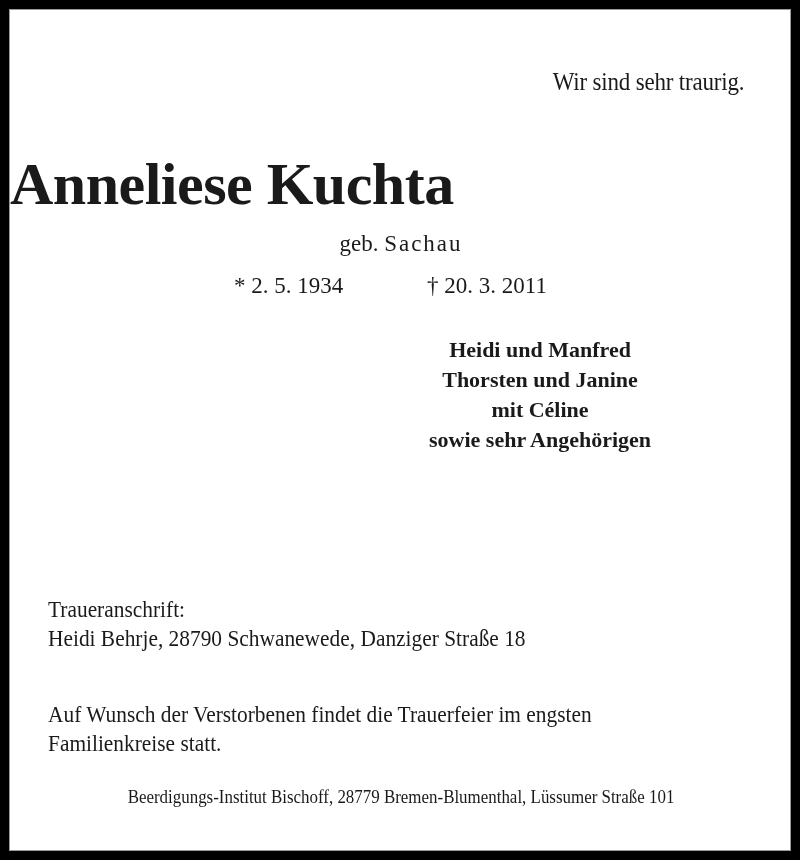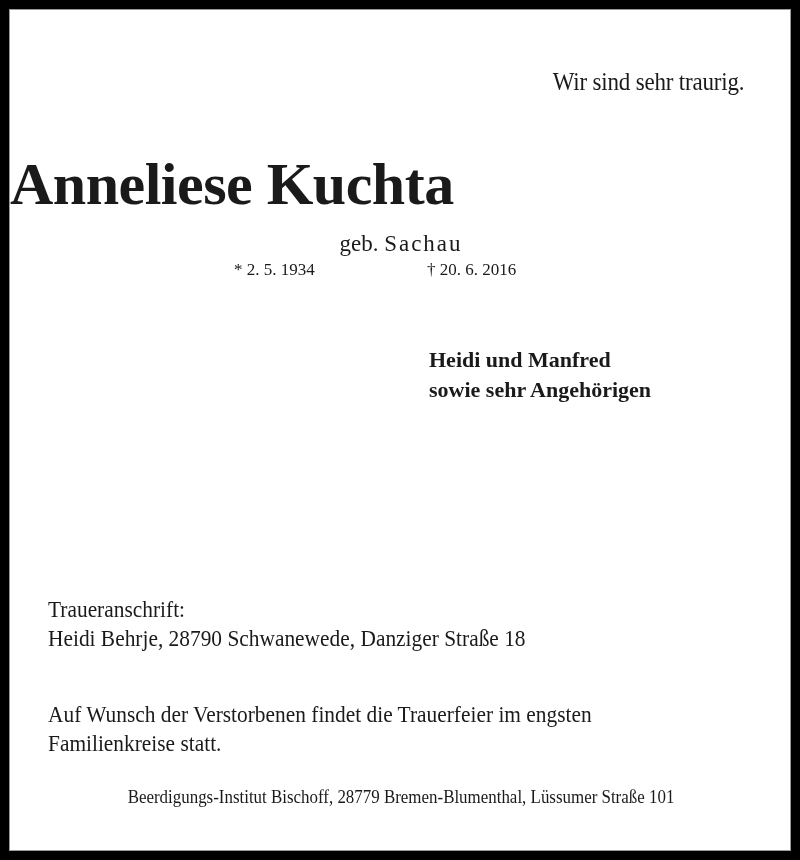--- a/index.html
+++ b/index.html
@@ -12,47 +12,49 @@
   .card {
     position: absolute; left: 9px; top: 9px; width: 782px; height: 842px;
     background: #fff; box-sizing: border-box;
     border: 1px solid #9a9a9a;
   }
   .abs { position: absolute; white-space: nowrap; }
   .motto { right: 46px; top: 58px; font-size: 25px; letter-spacing: -0.2px; transform: scaleX(0.92); transform-origin: right center; }
   .name { left: 0; width: 782px; text-align: left; top: 140px; font-size: 60px; font-weight: bold; letter-spacing: -0.5px; }
   .birthname { left: 0; width: 782px; text-align: center; top: 221px; font-size: 23px; }
   .birthname .sp { letter-spacing: 2px; }
-  .dates { top: 250px; font-size: 17px; }
+  .dates { top: 263px; font-size: 23px; }
   .born { left: 224px; }
   .died { left: 417px; }
-  .family { left: 419px; top: 335px; font-size: 22px; font-weight: bold; line-height: 30px; }
+  .family { left: 419px; top: 325px; font-size: 22px; font-weight: bold; line-height: 30px; text-align: center; }
   .family div { white-space: nowrap; }
   .addr-block { left: 38px; top: 585px; font-size: 23px; line-height: 29px; transform: scaleX(0.93); transform-origin: left center; }
   .note { left: 38px; top: 690px; font-size: 23px; line-height: 29px; transform: scaleX(0.93); transform-origin: left center; }
   .undertaker { left: 0; width: 782px; text-align: center; top: 777px; font-size: 18px; transform: scaleX(0.94); transform-origin: center center; }
 </style>
 </head>
 <body>
 
 <div class="card">
   <div class="abs motto">Wir sind sehr traurig.</div>
 
   <div class="abs name">Anneliese Kuchta</div>
 
   <div class="abs birthname">
     <span>geb.</span>
     <span class="sp">Sachau</span>
   </div>
 
   <div class="abs dates born">* 2. 5. 1934</div>
-  <div class="abs dates died">† 20. 6. 2016</div>
+  <div class="abs dates died">† 20. 3. 2011</div>
 
   <div class="abs family">
     <div>Heidi und Manfred</div>
+    <div>Thorsten und Janine</div>
+    <div>mit Céline</div>
     <div>sowie sehr Angehörigen</div>
   </div>
 
   <div class="abs addr-block">
     <div>Traueranschrift:</div>
     <div>Heidi Behrje, 28790 Schwanewede, Danziger Straße 18</div>
   </div>
 
   <div class="abs note">
     <div>Auf Wunsch der Verstorbenen findet die Trauerfeier im engsten</div>

